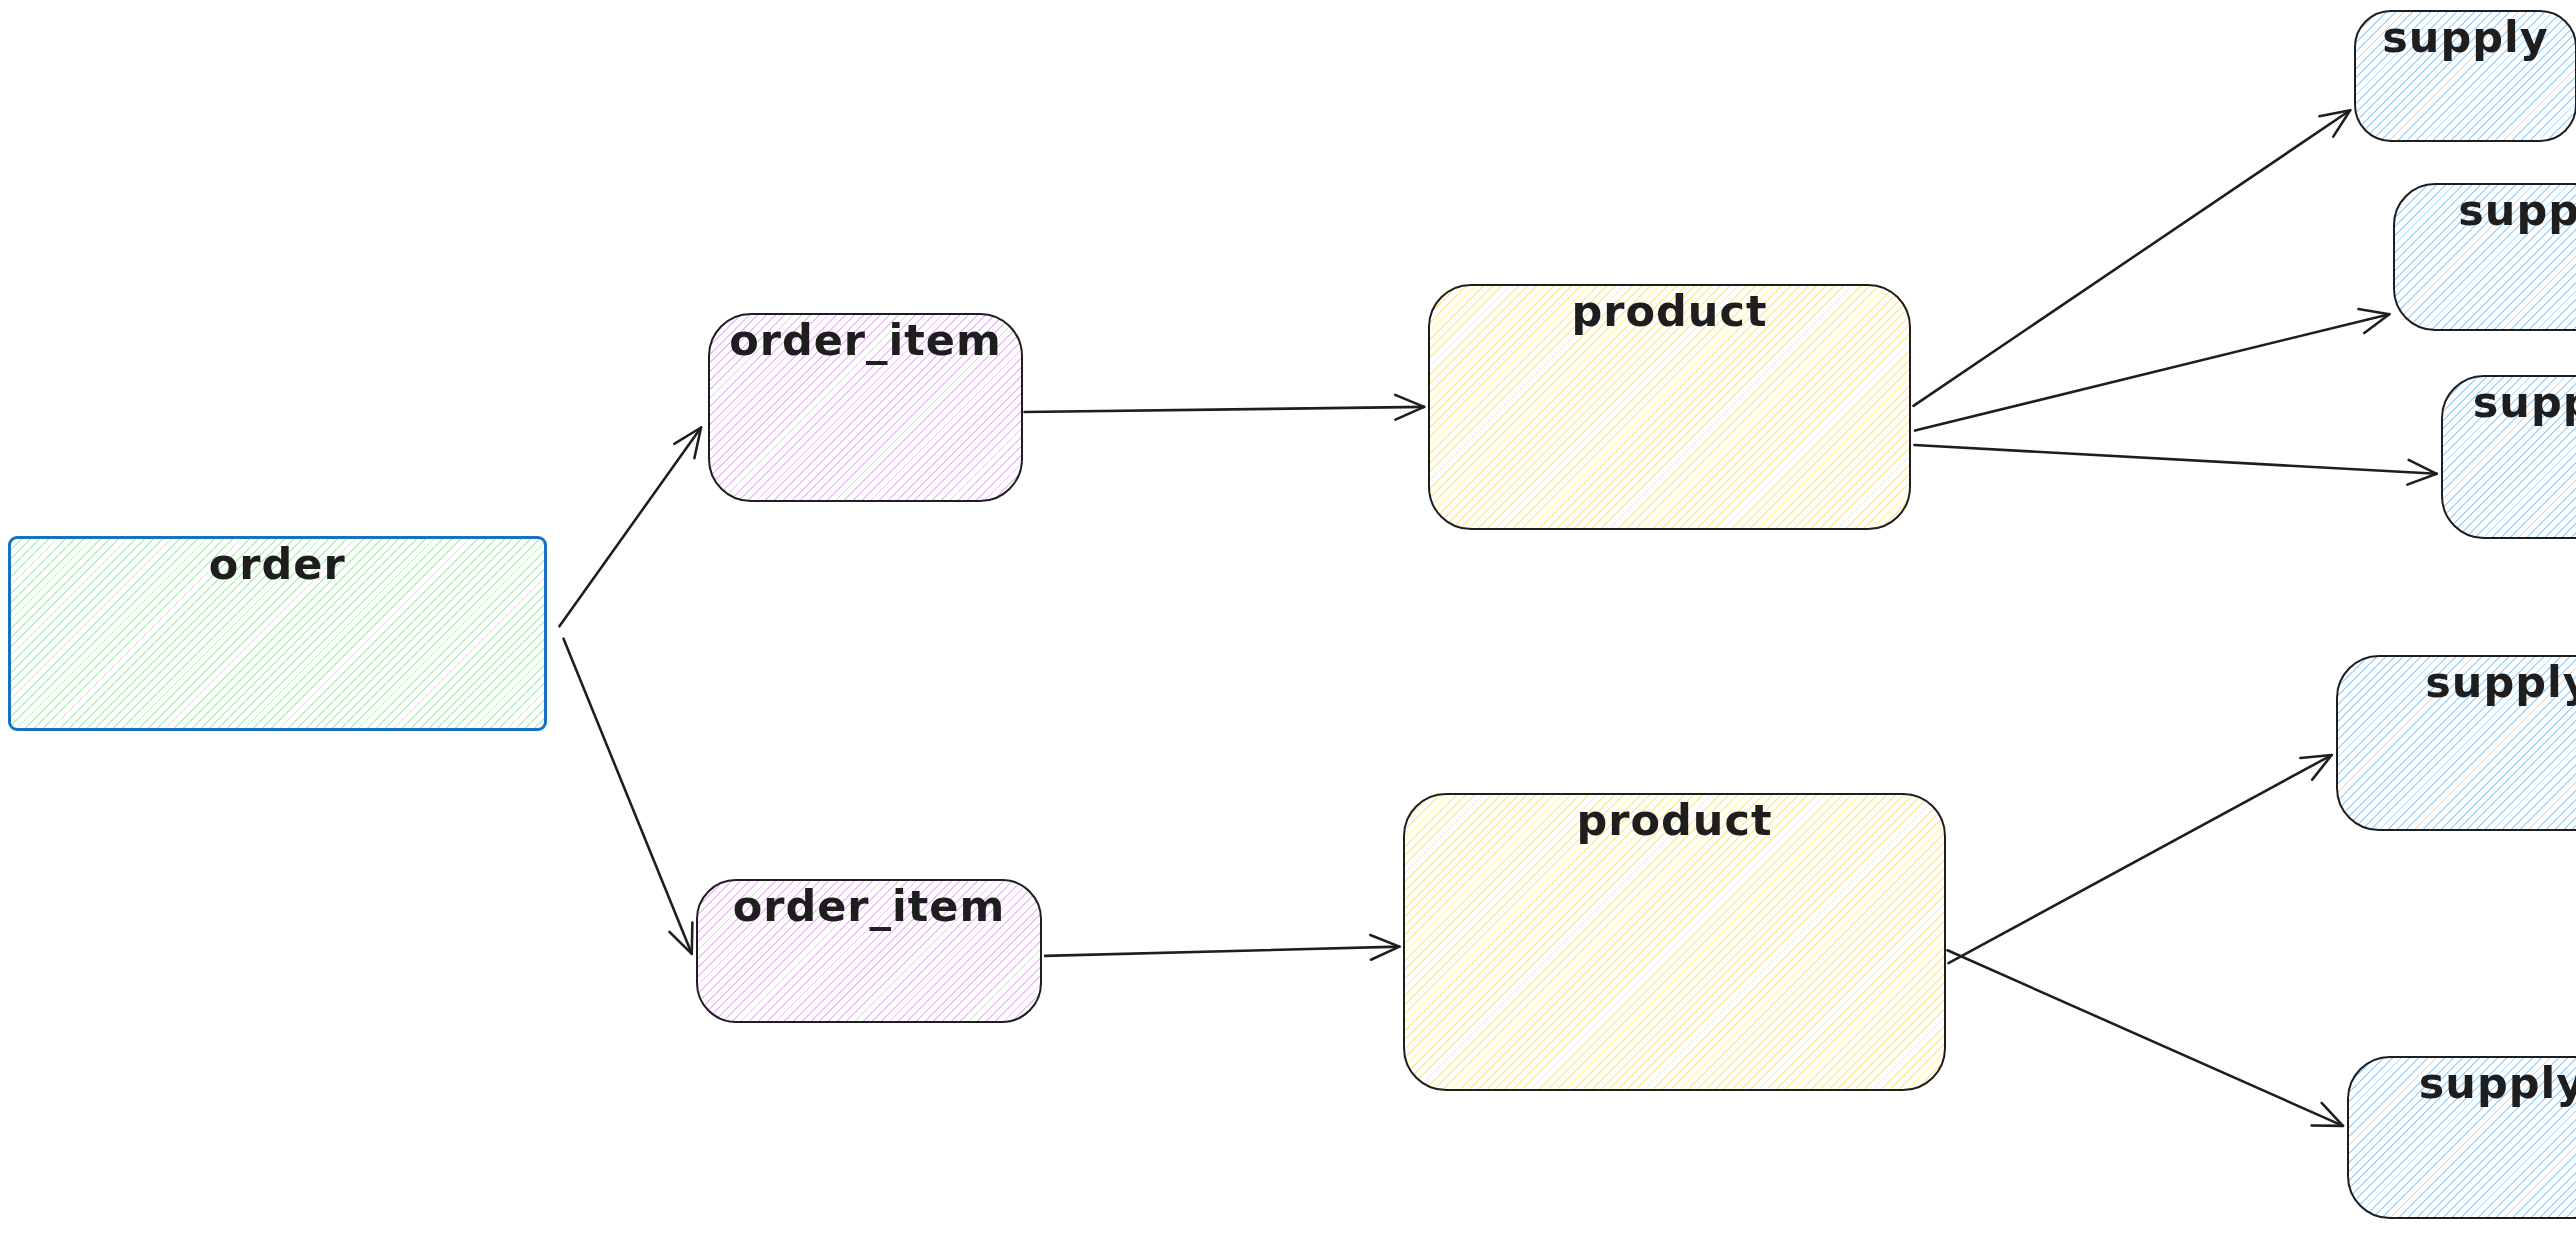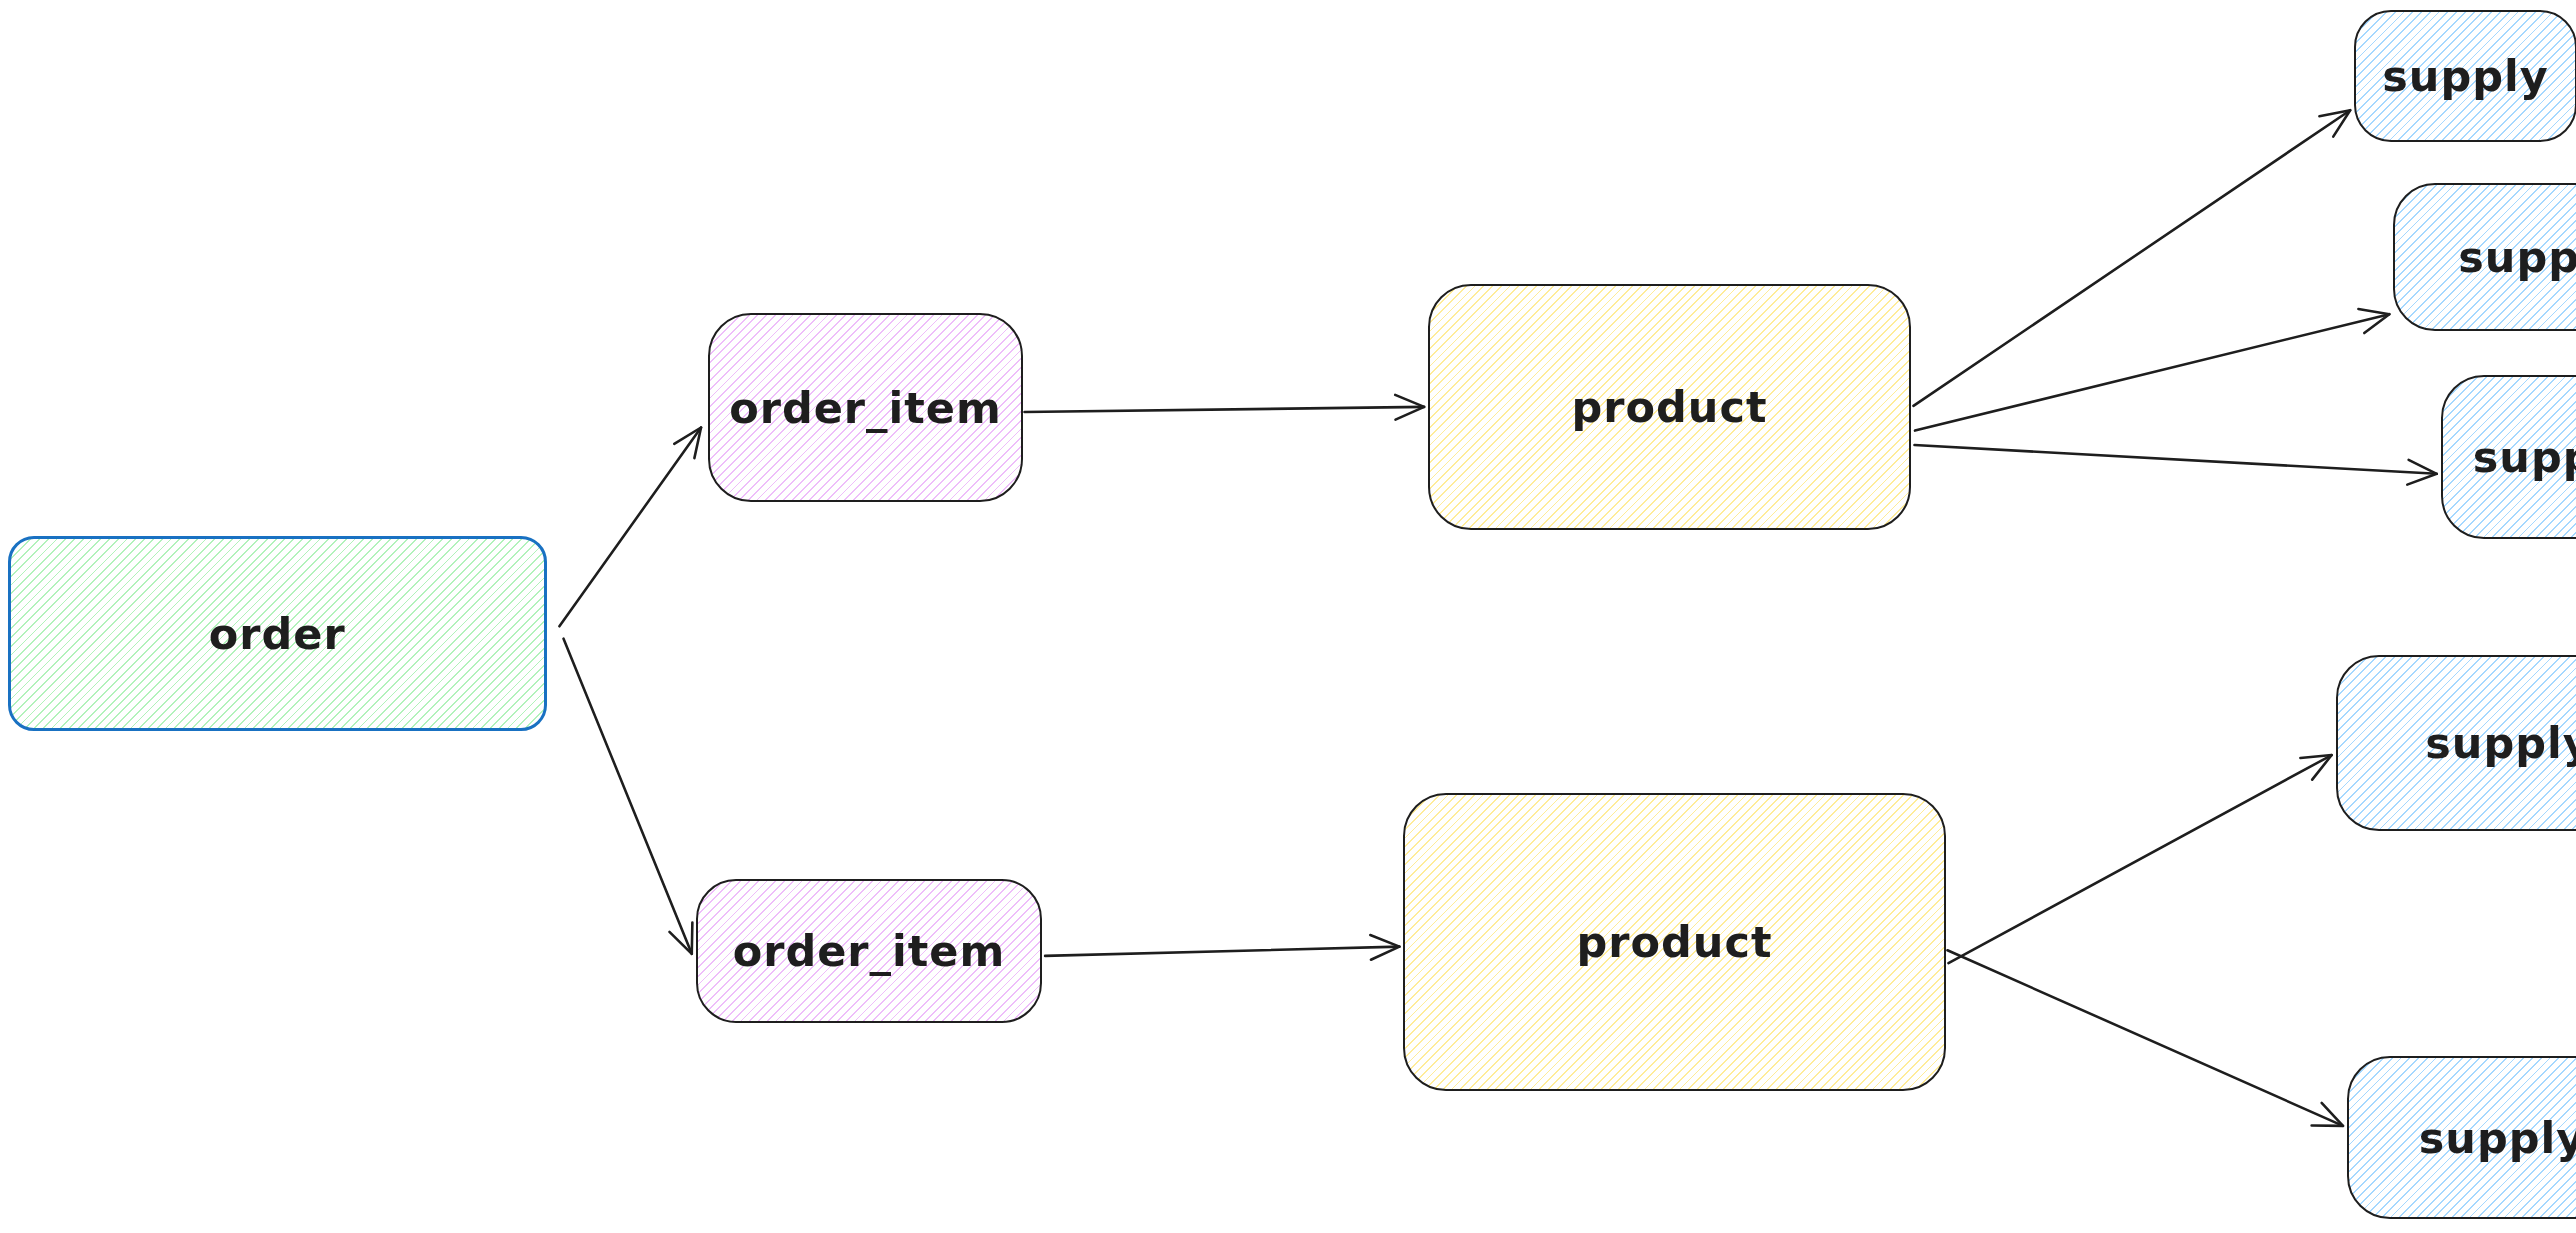--- a/index.html
+++ b/index.html
@@ -23,21 +23,20 @@
     width: 2700px;
     height: 1233px;
     pointer-events: none;
   }
   #edge-layer line { pointer-events: stroke; }
   .node {
     position: absolute;
     box-sizing: border-box;
     border: 2.6px solid var(--stroke-c, #1e1e1e);
     display: flex;
-    align-items: center;
     justify-content: center;
     background-color: #ffffff;
     
     background-image: repeating-linear-gradient(
       -45deg,
       var(--hatch-c) 0px,
       var(--hatch-c) 1.3px,
       transparent 1.3px,
       transparent 6.2px
     );
@@ -67,21 +66,21 @@
         <line x1="1988" y1="800" x2="2764" y2="790" stroke="#1e1e1e" stroke-width="5" stroke-linecap="round" marker-end="url(#arrowhead)"></line>
         <line x1="2028" y1="1856" x2="2716" y2="1838" stroke="#1e1e1e" stroke-width="5" stroke-linecap="round" marker-end="url(#arrowhead)"></line>
         <line x1="3714" y1="788" x2="4562" y2="214" stroke="#1e1e1e" stroke-width="5" stroke-linecap="round" marker-end="url(#arrowhead)"></line>
         <line x1="3717" y1="836" x2="4638" y2="610" stroke="#1e1e1e" stroke-width="5" stroke-linecap="round" marker-end="url(#arrowhead)"></line>
         <line x1="3716" y1="864" x2="4730" y2="920" stroke="#1e1e1e" stroke-width="5" stroke-linecap="round" marker-end="url(#arrowhead)"></line>
         <line x1="3782" y1="1870" x2="4526" y2="1466" stroke="#1e1e1e" stroke-width="5" stroke-linecap="round" marker-end="url(#arrowhead)"></line>
         <line x1="3780" y1="1845" x2="4548" y2="2186" stroke="#1e1e1e" stroke-width="5" stroke-linecap="round" marker-end="url(#arrowhead)"></line>
       </g>
   </svg>
   <div id="nodes">
-      <div class="node" style="left: 7.7px; top: 536px; width: 539px; height: 195px; border-width: 3.1px; --stroke-c: #1971c2; --hatch-c: #b2f2bb; border-radius: 26px;">
+      <div class="node" style="left: 7.7px; top: 536px; width: 539px; height: 195px; border-width: 3.1px; --stroke-c: #1971c2; --hatch-c: #b2f2bb; border-radius: 9px;">
         <span class="node-label">order</span>
       </div>
       <div class="node" style="left: 708px; top: 313px; width: 315px; height: 189px; border-width: 2.6px; --stroke-c: #1e1e1e; --hatch-c: #eebefa; border-radius: 43px;">
         <span class="node-label">order_item</span>
       </div>
       <div class="node" style="left: 696px; top: 879px; width: 346px; height: 144px; border-width: 2.6px; --stroke-c: #1e1e1e; --hatch-c: #eebefa; border-radius: 40px;">
         <span class="node-label">order_item</span>
       </div>
       <div class="node" style="left: 1428px; top: 284px; width: 483px; height: 246px; border-width: 2.6px; --stroke-c: #1e1e1e; --hatch-c: #ffec99; border-radius: 43px;">
         <span class="node-label">product</span>

